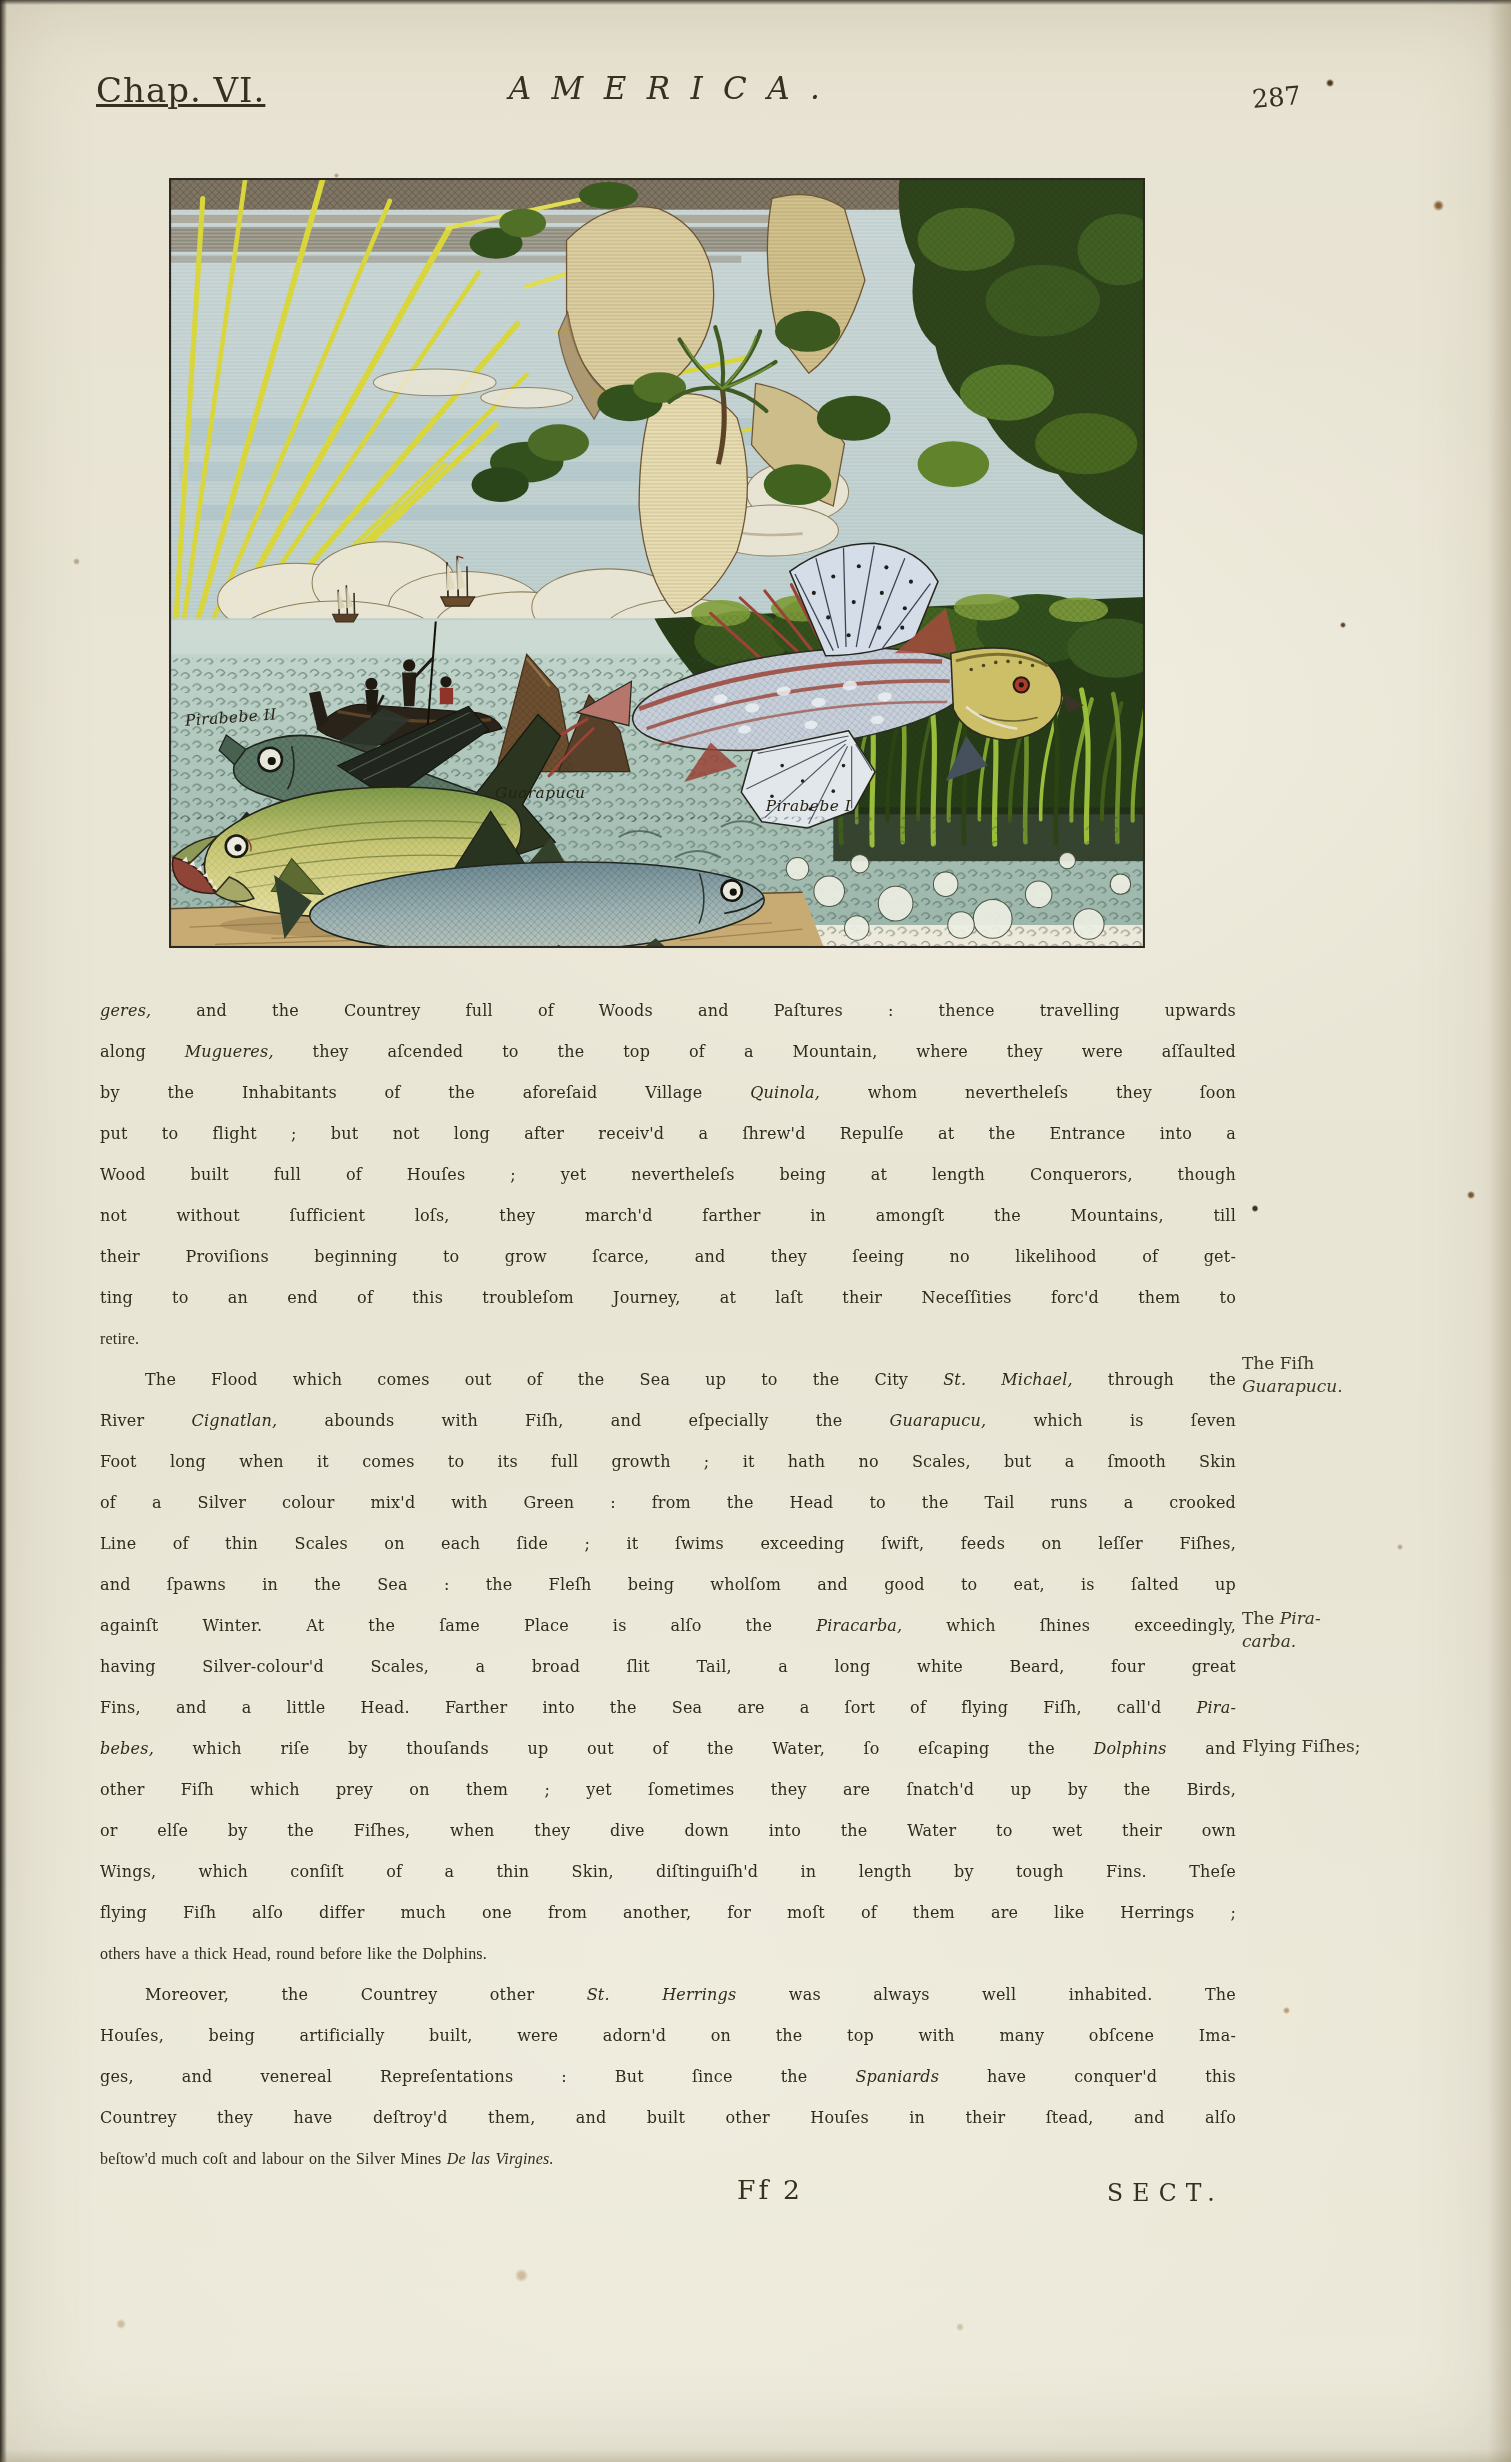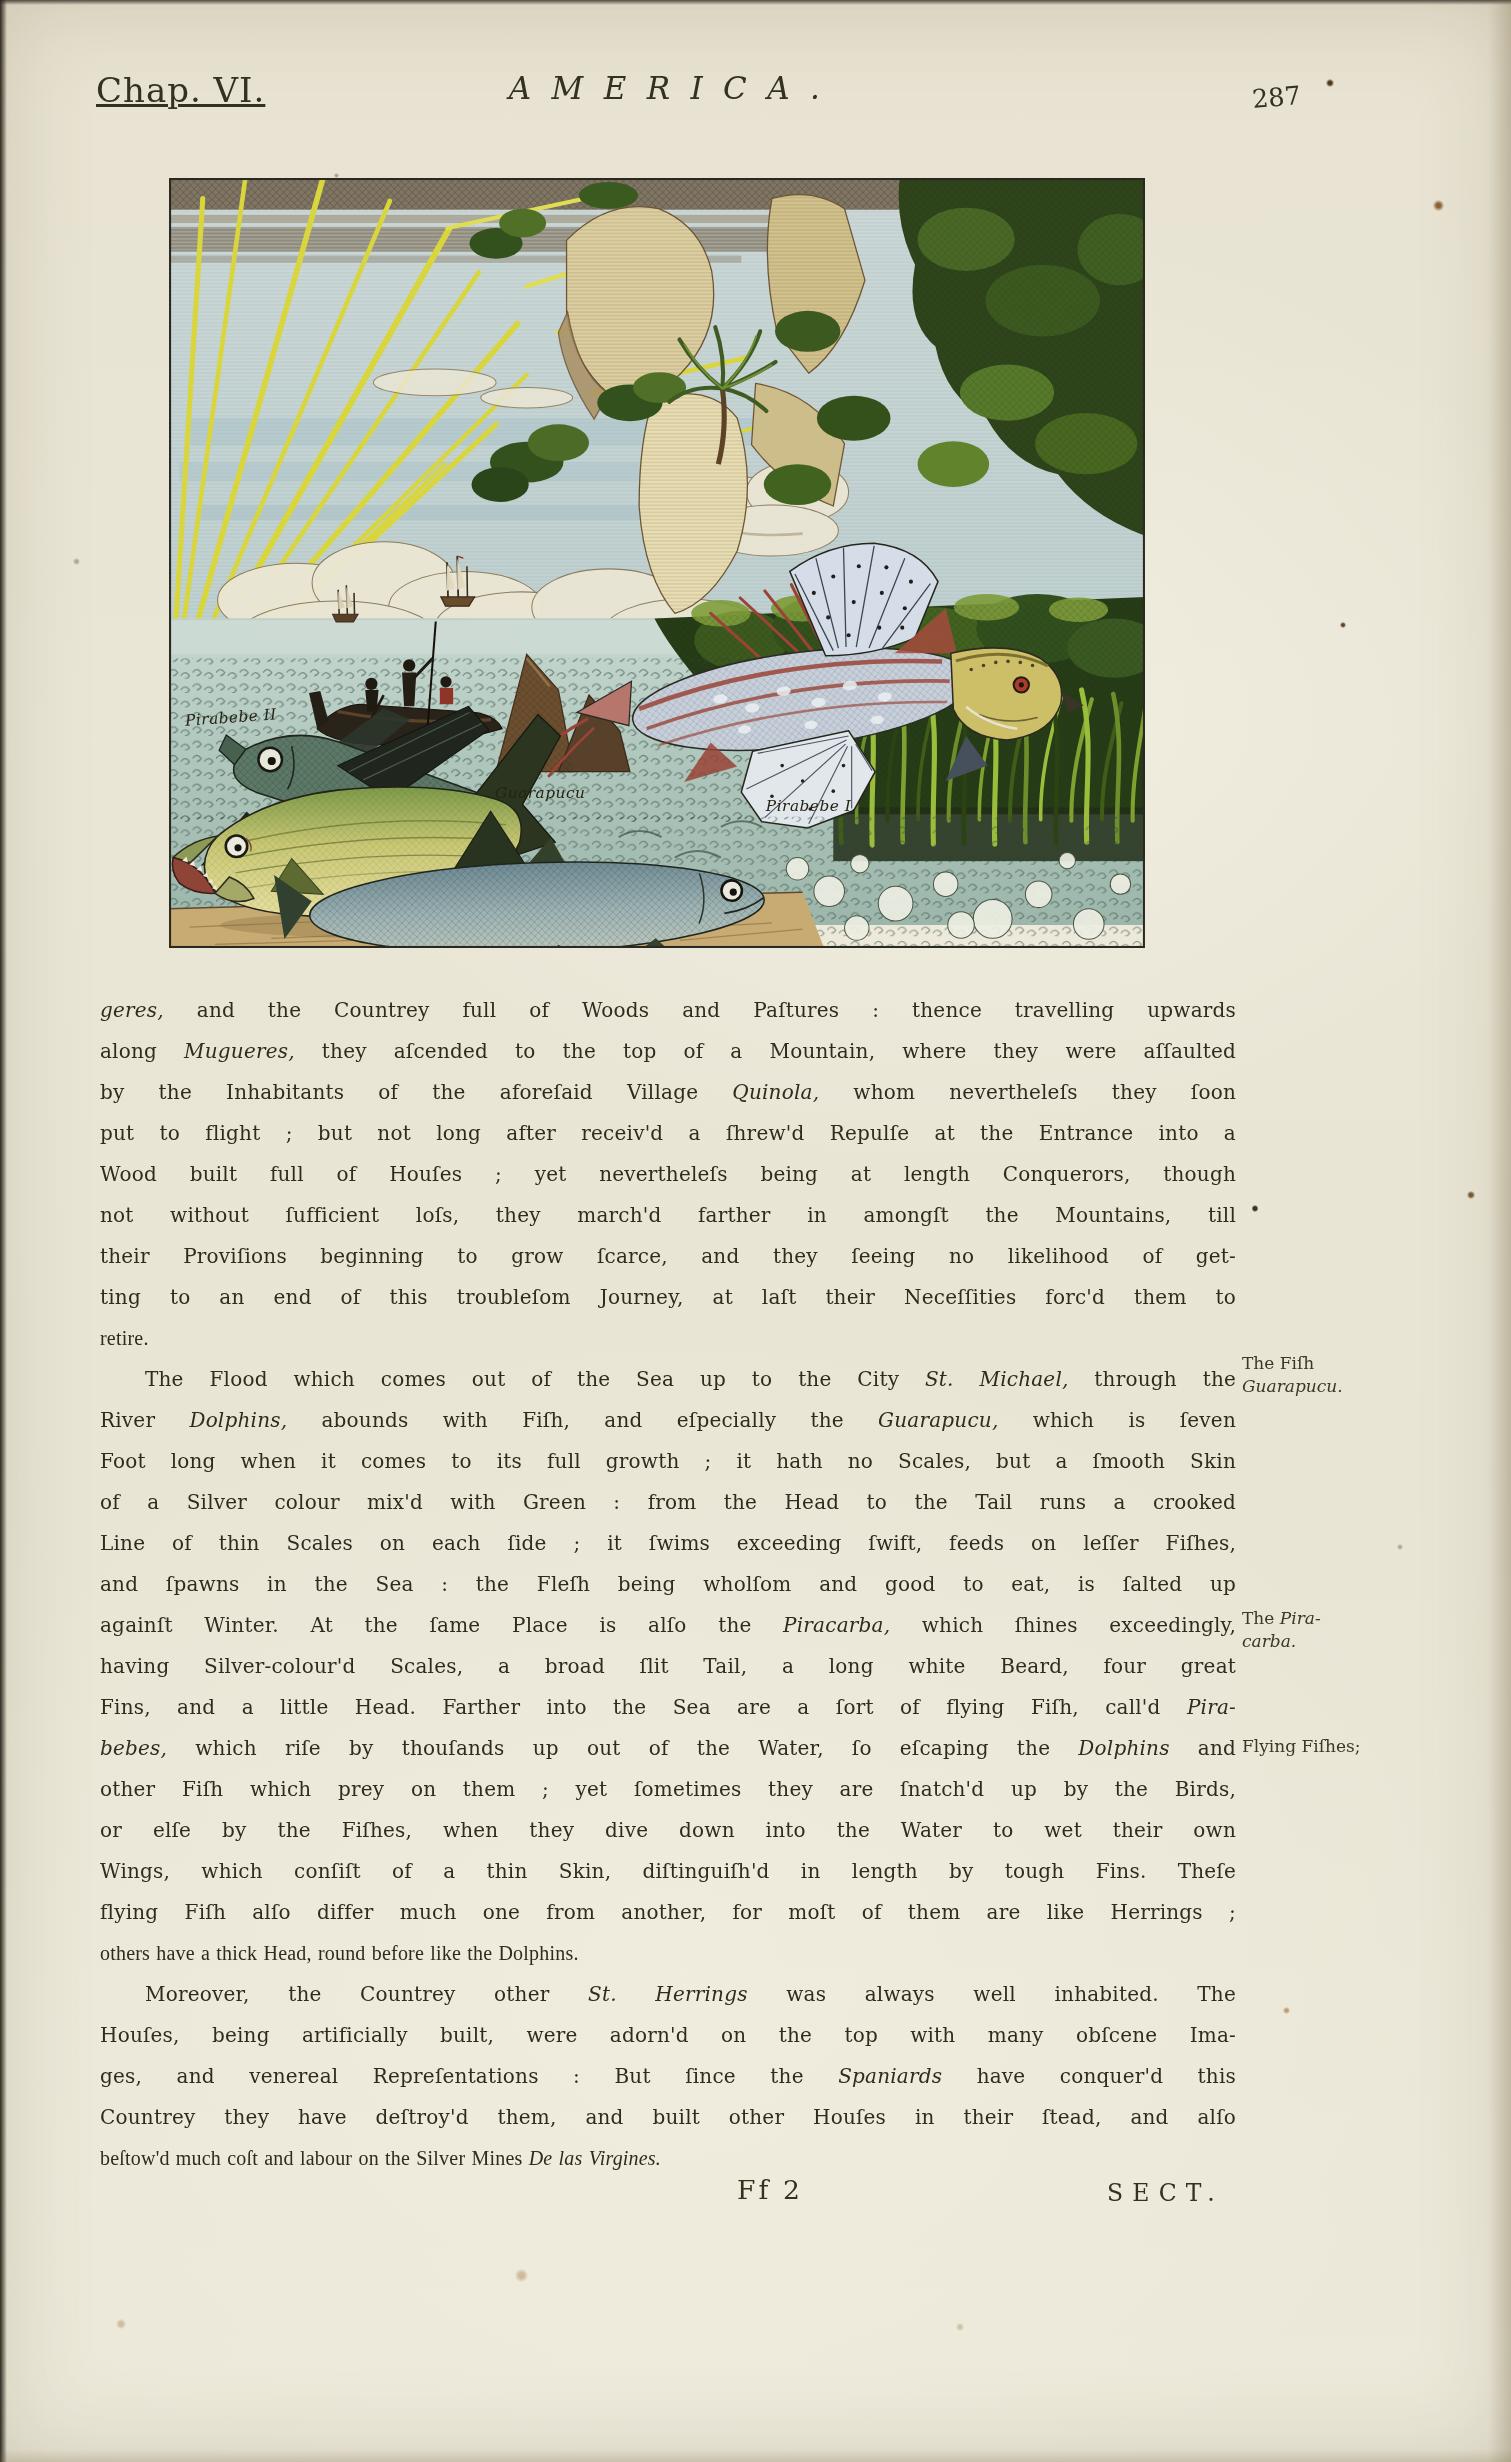--- a/index.html
+++ b/index.html
@@ -32,21 +32,21 @@
   .hdr-title{position:absolute;left:501px;top:70px;width:347px;text-align:center;
     font-style:italic;font-size:31px;letter-spacing:20.4px;}
   .hdr-page{position:absolute;left:1252px;top:82px;font-size:25.5px;transform:rotate(-5deg);}
 
   
   .plate{position:absolute;left:169px;top:178px;width:976px;height:770px;}
   .plate svg{display:block;}
 
   
   .bodytext{position:absolute;left:100px;top:990px;width:1136px;
-    font-size:20px;letter-spacing:0.2px;word-spacing:1px;color:#2f2c1d;}
+    font-size:16px;letter-spacing:0.2px;word-spacing:1px;color:#2f2c1d;}
   .para{margin:0;}
   .bline{height:41px;line-height:41px;text-align:justify;overflow:hidden;white-space:normal;}
   .bline::after{content:"";display:inline-block;width:100%;height:0;}
   .para .bline:last-child{text-align:left;font-family:Liberation Serif, serif;}
   .para .bline:last-child::after{display:none;}
   .para.ind .bline:first-child{text-indent:45px;}
   .bodytext i{font-style:italic;}
 
   
   .mnote{position:absolute;left:1242px;width:158px;font-size:17px;color:#3c3726;}
@@ -513,21 +513,21 @@
         <div class="bline"><span>by the Inhabitants of the aforeſaid Village </span><i>Quinola,</i><span> whom nevertheleſs they ſoon</span></div>
         <div class="bline"><span>put to flight ;  but not long after receiv'd a ſhrew'd Repulſe at the Entrance into a</span></div>
         <div class="bline"><span>Wood built full of Houſes ;  yet nevertheleſs being at length Conquerors, though</span></div>
         <div class="bline"><span>not without ſufficient loſs,  they march'd farther in amongſt the Mountains, till</span></div>
         <div class="bline"><span>their Proviſions beginning to grow ſcarce,  and they  ſeeing  no  likelihood of get-</span></div>
         <div class="bline"><span>ting to an end of this troubleſom Journey,  at laſt their Neceſſities forc'd them to</span></div>
         <div class="bline"><span>retire.</span></div>
       </div>
     <div class="para ind">
         <div class="bline"><span>The Flood which comes out of the Sea up to the City </span><i>St. Michael,</i><span> through the</span></div>
-        <div class="bline"><span>River </span><i>Dolphins,</i><span> abounds with Fiſh,  and  eſpecially  the </span><i>Guarapucu,</i><span>  which  is ſeven</span></div>
+        <div class="bline"><span>River </span><i>Cignatlan,</i><span> abounds with Fiſh,  and  eſpecially  the </span><i>Guarapucu,</i><span>  which  is ſeven</span></div>
         <div class="bline"><span>Foot long when it comes to its full growth ;  it hath no Scales,  but a ſmooth Skin</span></div>
         <div class="bline"><span>of a  Silver colour  mix'd with Green :  from the Head to the Tail runs a crooked</span></div>
         <div class="bline"><span>Line of thin Scales on each ſide ; it ſwims exceeding ſwift,  feeds on leſſer  Fiſhes,</span></div>
         <div class="bline"><span>and ſpawns in the Sea :  the Fleſh  being  wholſom and good  to eat,  is ſalted up</span></div>
         <div class="bline"><span>againſt Winter.   At the ſame Place is alſo the </span><i>Piracarba,</i><span> which ſhines exceedingly,</span></div>
         <div class="bline"><span>having Silver-colour'd Scales,  a broad ſlit Tail,  a long white  Beard,  four great</span></div>
         <div class="bline"><span>Fins, and a little Head.   Farther into the Sea are a  ſort of flying Fiſh,  call'd </span><i>Pira-</i></div>
         <div class="bline"><i>bebes,</i><span>  which riſe by thouſands up out of the Water,  ſo  eſcaping  the </span><i>Dolphins</i><span> and</span></div>
         <div class="bline"><span>other Fiſh which prey on them ;  yet ſometimes they are  ſnatch'd up by the Birds,</span></div>
         <div class="bline"><span>or  elſe  by  the  Fiſhes,  when  they  dive  down  into  the Water  to wet  their own</span></div>

